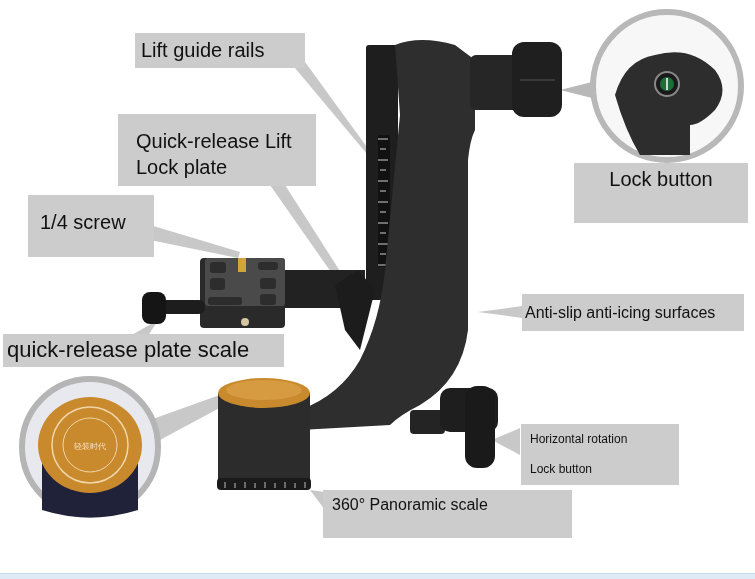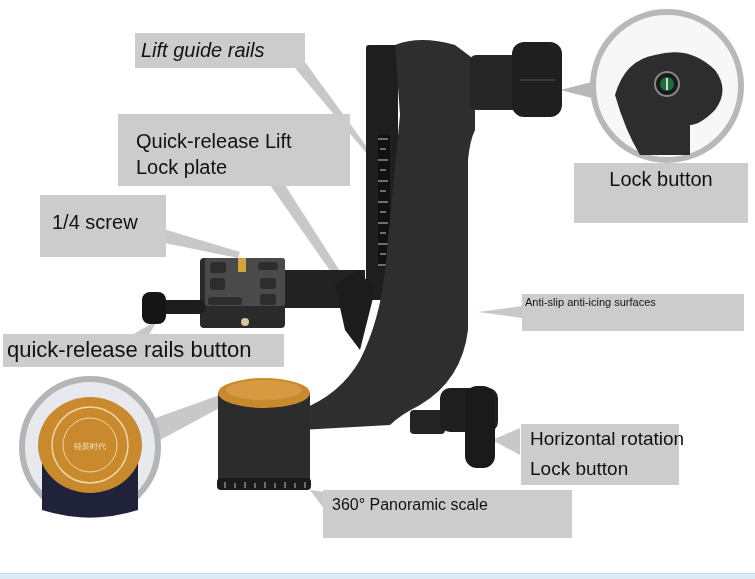--- a/index.html
+++ b/index.html
@@ -103,46 +103,46 @@
     <line x1="667" y1="78" x2="667" y2="90" stroke="#ffffff" stroke-width="1.5"></line>
 
     <circle cx="90" cy="447" r="68" fill="#e8e8ef" stroke="#b5b5b5" stroke-width="6"></circle>
     <path d="M42,460 L42,510 Q90,525 138,510 L138,460 Z" fill="#1f2238"></path>
     <ellipse cx="90" cy="445" rx="52" ry="48" fill="#c98a2e"></ellipse>
     <circle cx="90" cy="445" r="38" fill="none" stroke="#f0d6a8" stroke-width="1.5"></circle>
     <circle cx="90" cy="445" r="27" fill="none" stroke="#f0d6a8" stroke-width="1"></circle>
     <text x="90" y="449" text-anchor="middle" font-family="Liberation Serif, serif" font-size="8" fill="#f6e3c0">轻装时代</text>
   </svg>
 
-  <div class="label" style="left:135px; top:33px; width:170px; height:35px; font-size:20px; padding:6px 0 0 6px;font-style:italic;">
+  <div class="label" style="left:135px; top:33px; width:170px; height:35px; font-size:20px; padding:6px 0 0 6px;">
     <span>Lift guide rails</span>
   </div>
 
-  <div class="label" style="left:118px; top:114px; width:232px; height:72px; font-size:20px; line-height:26px; padding:14px 0 0 18px;">
+  <div class="label" style="left:118px; top:114px; width:198px; height:72px; font-size:20px; line-height:26px; padding:14px 0 0 18px;">
     <span>Quick-release Lift</span>
     <span> Lock plate</span>
   </div>
 
-  <div class="label" style="left:28px; top:195px; width:126px; height:62px; font-size:20px; padding:16px 0 0 12px;margin-left:12px;">
+  <div class="label" style="left:28px; top:195px; width:126px; height:62px; font-size:20px; padding:16px 0 0 12px;">
     <span>1/4 screw</span>
   </div>
 
   <div class="label" style="left:3px; top:334px; width:281px; height:33px; font-size:22px; padding:3px 0 0 4px;">
-    <span>quick-release rails button</span>
+    <span>quick-release plate scale</span>
   </div>
 
   <div class="label" style="left:574px; top:163px; width:174px; height:60px; font-size:20px; line-height:26px; padding:3px 0 0 0; text-align:center;">
     <span>Lock button</span>
   </div>
 
-  <div class="label" style="left:522px; top:294px; width:222px; height:37px; font-size:11px; padding:2px 0 0 3px;">
+  <div class="label" style="left:522px; top:294px; width:222px; height:37px; font-size:16px; padding:10px 0 0 3px;">
     <span>Anti-slip anti-icing surfaces</span>
   </div>
 
-  <div class="label" style="left:521px; top:424px; width:158px; height:61px; font-size:19px; line-height:30px; padding:0 0 0 9px;">
+  <div class="label" style="left:521px; top:424px; width:158px; height:61px; font-size:12px; line-height:30px; padding:0 0 0 9px;">
     <span>Horizontal rotation</span>
     <span>Lock button</span>
   </div>
 
   <div class="label" style="left:323px; top:490px; width:249px; height:48px; font-size:16px; padding:6px 0 0 9px;">
     <span>360° Panoramic scale</span>
   </div>
 </div>
 
 <div class="bottom-bar"></div>

